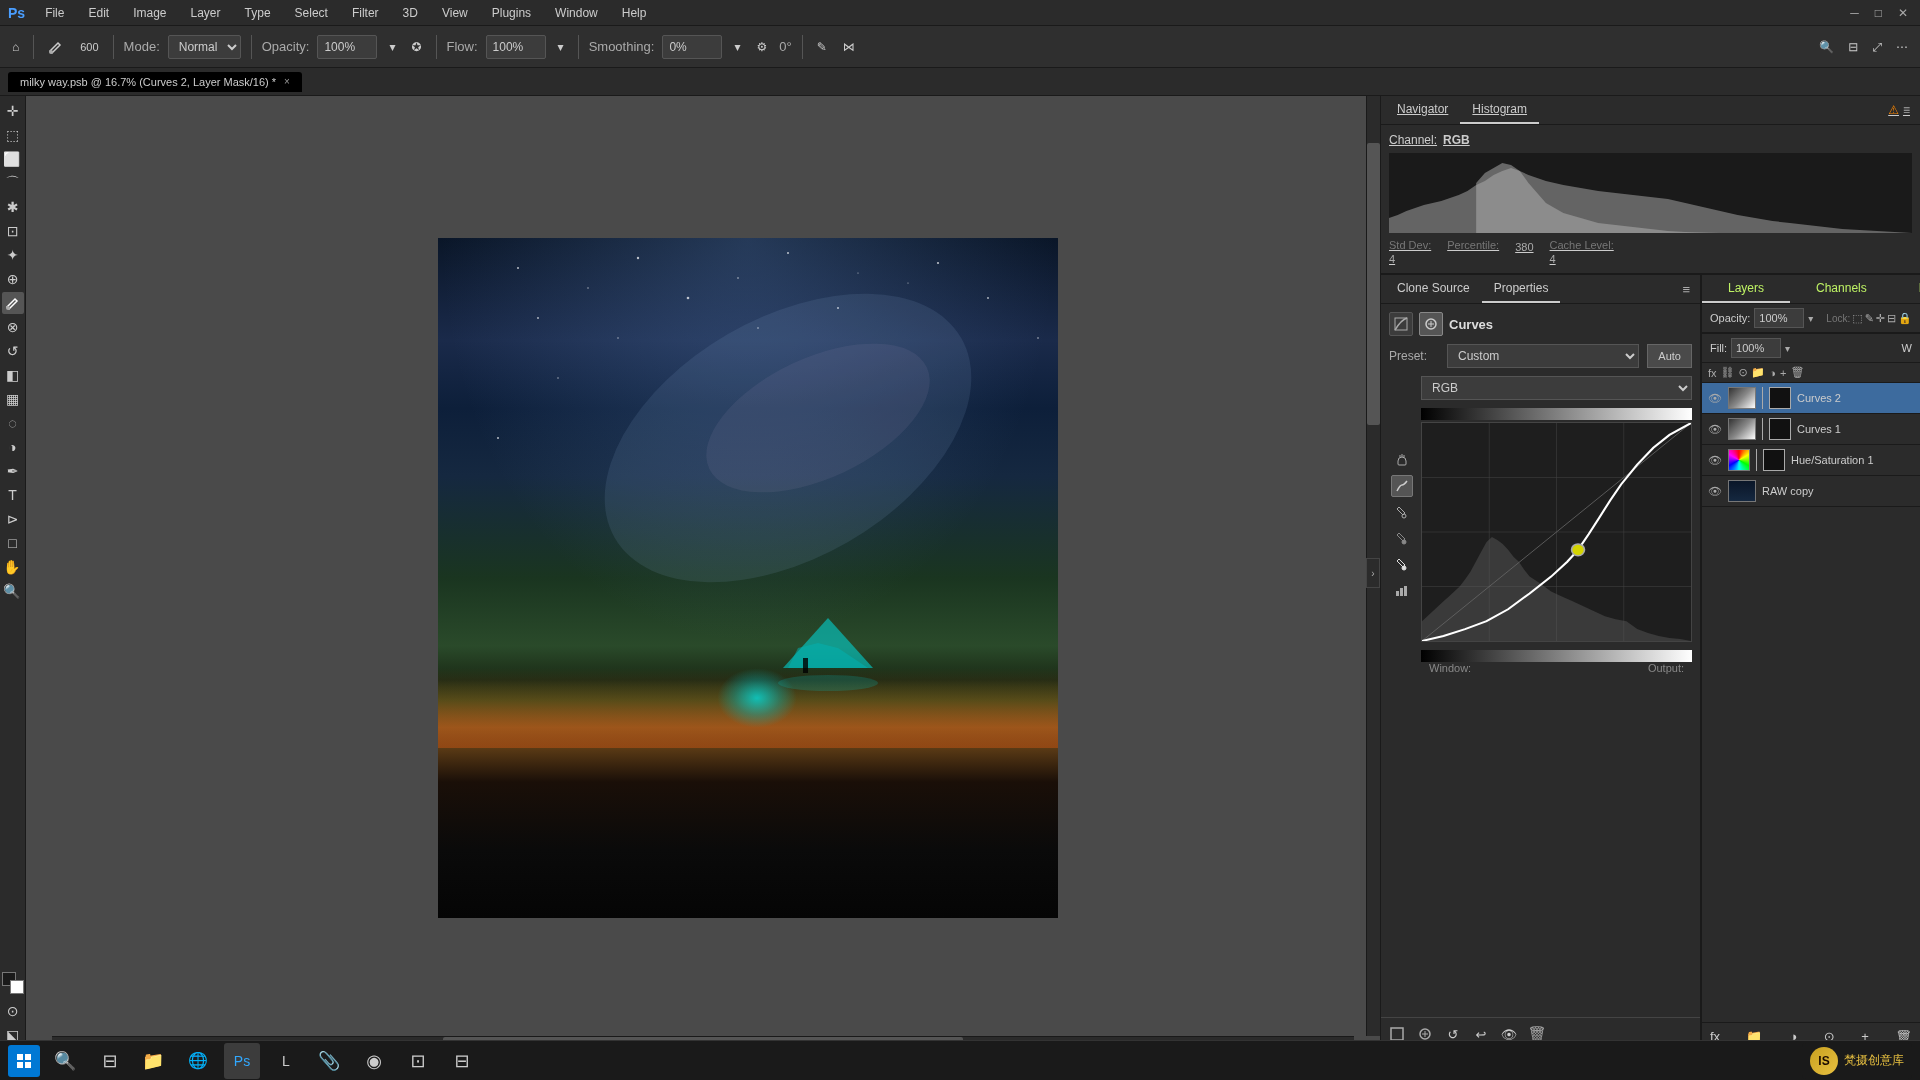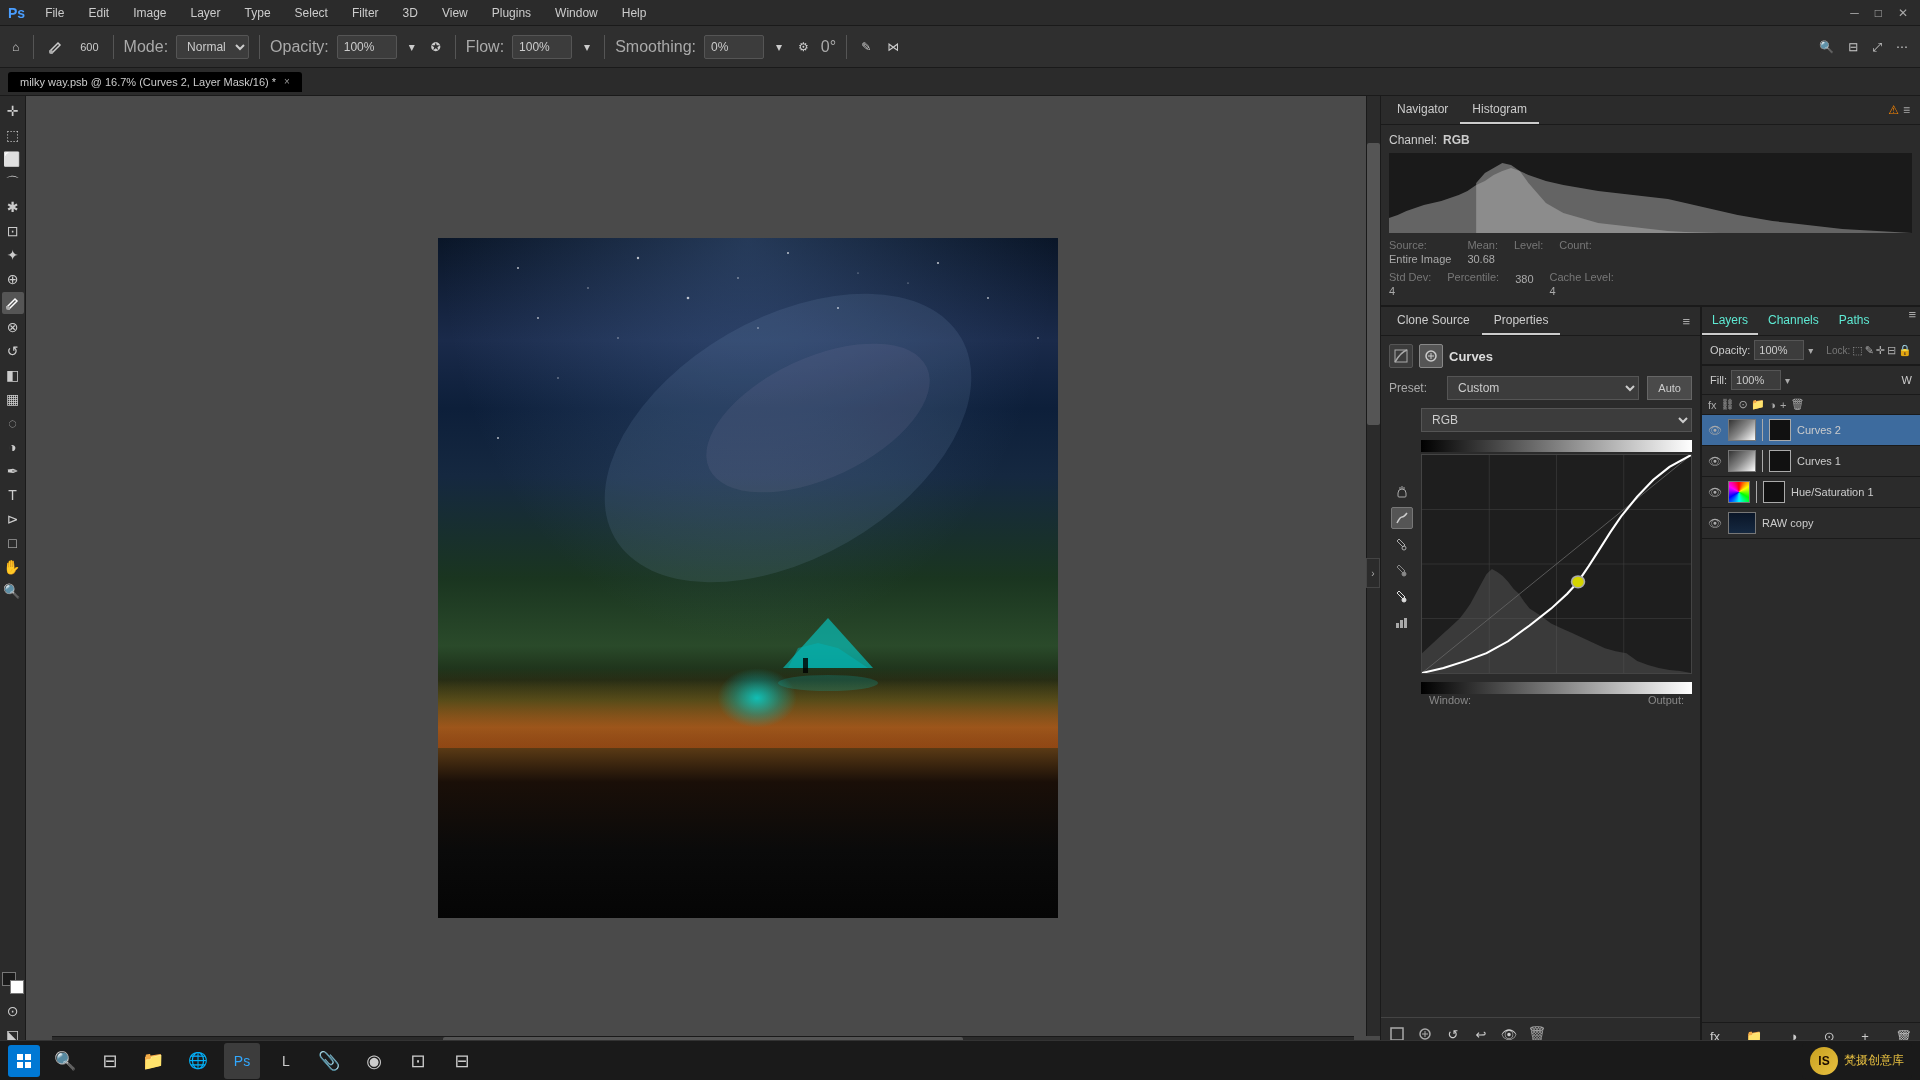--- a/index.html
+++ b/index.html
@@ -5,21 +5,21 @@
     * { margin: 0; padding: 0; box-sizing: border-box; }
     body { width: 1920px; height: 1080px; overflow: hidden; background: #3c3c3c; font-family: Arial, sans-serif; font-size: 12px; color: #ccc; }
 
     
     #menu-bar { display: flex; align-items: center; background: #2b2b2b; height: 26px; padding: 0 8px; gap: 16px; border-bottom: 1px solid #1a1a1a; }
     .menu-item { color: #ccc; font-size: 12px; cursor: pointer; padding: 2px 4px; }
 
     
     #toolbar { display: flex; align-items: center; background: #2f2f2f; height: 42px; padding: 0 8px; gap: 8px; border-bottom: 1px solid #1a1a1a; }
     .tool-btn { background: none; border: none; color: #ccc; cursor: pointer; padding: 2px 4px; font-size: 12px; display: flex; align-items: center; gap: 4px; }
-    .toolbar-label { color: #aaa; font-size: 16px; }
+    .toolbar-label { color: #aaa; font-size: 13px; }
     .toolbar-select { background: #3c3c3c; border: 1px solid #555; color: #ccc; font-size: 12px; padding: 2px 6px; height: 24px; border-radius: 2px; cursor: pointer; }
     .toolbar-input { background: #3c3c3c; border: 1px solid #555; color: #ccc; font-size: 12px; padding: 2px 6px; height: 24px; width: 60px; border-radius: 2px; }
     .toolbar-divider { width: 1px; height: 24px; background: #555; margin: 0 2px; }
 
     
     #tab-bar { display: flex; align-items: center; background: #2b2b2b; height: 28px; padding: 0 8px; border-bottom: 1px solid #1a1a1a; }
     .file-tab { background: #000000; color: #ccc; font-size: 11px; padding: 4px 12px; border-top-left-radius: 3px; border-top-right-radius: 3px; display: flex; align-items: center; gap: 8px; cursor: pointer; }
     .file-tab .close { color: #999; font-size: 10px; cursor: pointer; }
 
     
@@ -95,21 +95,21 @@
     
     .io-row { display: flex; justify-content: space-between; padding: 0 8px; font-size: 11px; color: #888; }
 
     
     .curves-actions { display: flex; align-items: center; gap: 4px; padding: 4px; border-top: 1px solid #444; }
     .ca-btn { width: 24px; height: 24px; background: none; border: 1px solid transparent; color: #ccc; font-size: 13px; display: flex; align-items: center; justify-content: center; cursor: pointer; border-radius: 2px; }
 
     
     #layers-panel { width: 180px; background: #2b2b2b; border-left: 1px solid #1a1a1a; display: flex; flex-direction: column; }
     #layers-tabs { display: flex; background: #2b2b2b; border-bottom: 1px solid #1a1a1a; }
-    .layer-tab-btn { padding: 6px 10px; cursor: pointer; font-size: 12px; color: #5eead4; border-bottom: 2px solid transparent; }
+    .layer-tab-btn { padding: 6px 26px; cursor: pointer; font-size: 12px; color: #bef264; border-bottom: 2px solid transparent; }
     .layer-tab-btn.active { border-bottom: 2px solid #ccc; }
     .layers-controls { display: flex; align-items: center; justify-content: space-between; padding: 4px 8px; font-size: 11px; border-bottom: 1px solid #1a1a1a; }
     .layers-opacity { display: flex; align-items: center; gap: 4px; }
     .layer-ctrl-input { width: 50px; background: #3c3c3c; border: 1px solid #555; color: #ccc; font-size: 11px; padding: 1px 4px; height: 20px; }
     .layers-list { flex: 1; overflow-y: auto; }
     .layer-item { display: flex; align-items: center; gap: 6px; padding: 4px 6px; cursor: pointer; border-bottom: 1px solid #1a1a1a; position: relative; }
     .layer-item.active { background: #3d6b9e; }
     .layer-thumb { width: 28px; height: 22px; background: #555; border: 1px solid #777; flex-shrink: 0; }
     .layer-name { font-size: 11px; color: #ccc; flex: 1; }
     .layer-mask-thumb { width: 22px; height: 22px; background: #888; border: 1px solid #aaa; flex-shrink: 0; }
@@ -295,21 +295,21 @@
       </div>
     </div>
 
     <div style="position:absolute;top:50%;right:0;transform:translateY(-50%);width:14px;height:30px;background:#2b2b2b;display:flex;align-items:center;justify-content:center;cursor:pointer;border:1px solid #444;">
       <span style="font-size:10px;color:#aaa;">›</span>
     </div>
   </div>
 
   <div style="display:flex; flex-direction:column; width:540px;">
 
-    <div style="display:flex; background:#2b2b2b; border-bottom:1px solid #1a1a1a; border-left:1px solid #1a1a1a;">
+    <div style="display:flex; background:#2b2b2b; border-bottom:1px solid #1a1a1a; border-left:1px solid #1a1a1a;text-decoration:underline;">
 
       <div style="flex:1;">
         <div id="nav-hist-tabs">
           <span class="nav-tab">Navigator</span>
           <span class="nav-tab active">Histogram</span>
           <div style="margin-left:auto; display:flex; align-items:center; gap:4px; padding-right:6px;">
             <span style="color:#f80;font-size:12px;">⚠</span>
             <span style="cursor:pointer;color:#aaa;">≡</span>
           </div>
         </div>
@@ -321,38 +321,20 @@
             </div>
           </div>
 
           <div id="histogram-chart">
             <svg width="100%" height="80" viewBox="0 0 300 80" preserveAspectRatio="none">
 
               <path d="M0,80 L0,65 L5,62 L10,58 L15,55 L20,52 L25,50 L30,48 L35,45 L40,42 L45,38 L50,32 L55,28 L60,22 L65,18 L70,15 L75,18 L80,22 L85,25 L90,28 L95,30 L100,32 L110,35 L120,38 L130,40 L140,42 L150,44 L160,46 L170,50 L180,54 L190,58 L200,62 L210,65 L220,68 L230,70 L240,72 L250,74 L260,76 L270,77 L280,78 L290,79 L300,80 Z" fill="rgba(150,150,150,0.6)"></path>
 
               <path d="M50,80 L50,30 L55,20 L60,15 L65,10 L70,12 L75,18 L80,30 L85,40 L90,50 L95,55 L100,60 L110,65 L120,70 L130,72 L140,74 L150,76 L160,78 L170,79 L180,79.5 L190,80 Z" fill="rgba(180,180,180,0.5)"></path>
             </svg>
-          </div>
-          <div class="hist-stats">
-            <div class="hist-stat">
-              <span class="hist-stat-label">Source:</span>
-              <span>Entire Image</span>
-            </div>
-            <div class="hist-stat">
-              <span class="hist-stat-label">Mean:</span>
-              <span>30.68</span>
-            </div>
-            <div class="hist-stat">
-              <span class="hist-stat-label">Level:</span>
-              <span></span>
-            </div>
-            <div class="hist-stat">
-              <span class="hist-stat-label">Count:</span>
-              <span></span>
-            </div>
           </div>
           <div class="hist-stats">
             <div class="hist-stat">
               <span class="hist-stat-label">Std Dev:</span>
               <span>4</span>
             </div>
             <div class="hist-stat">
               <span class="hist-stat-label">Percentile:</span>
               <span></span>
             </div>

